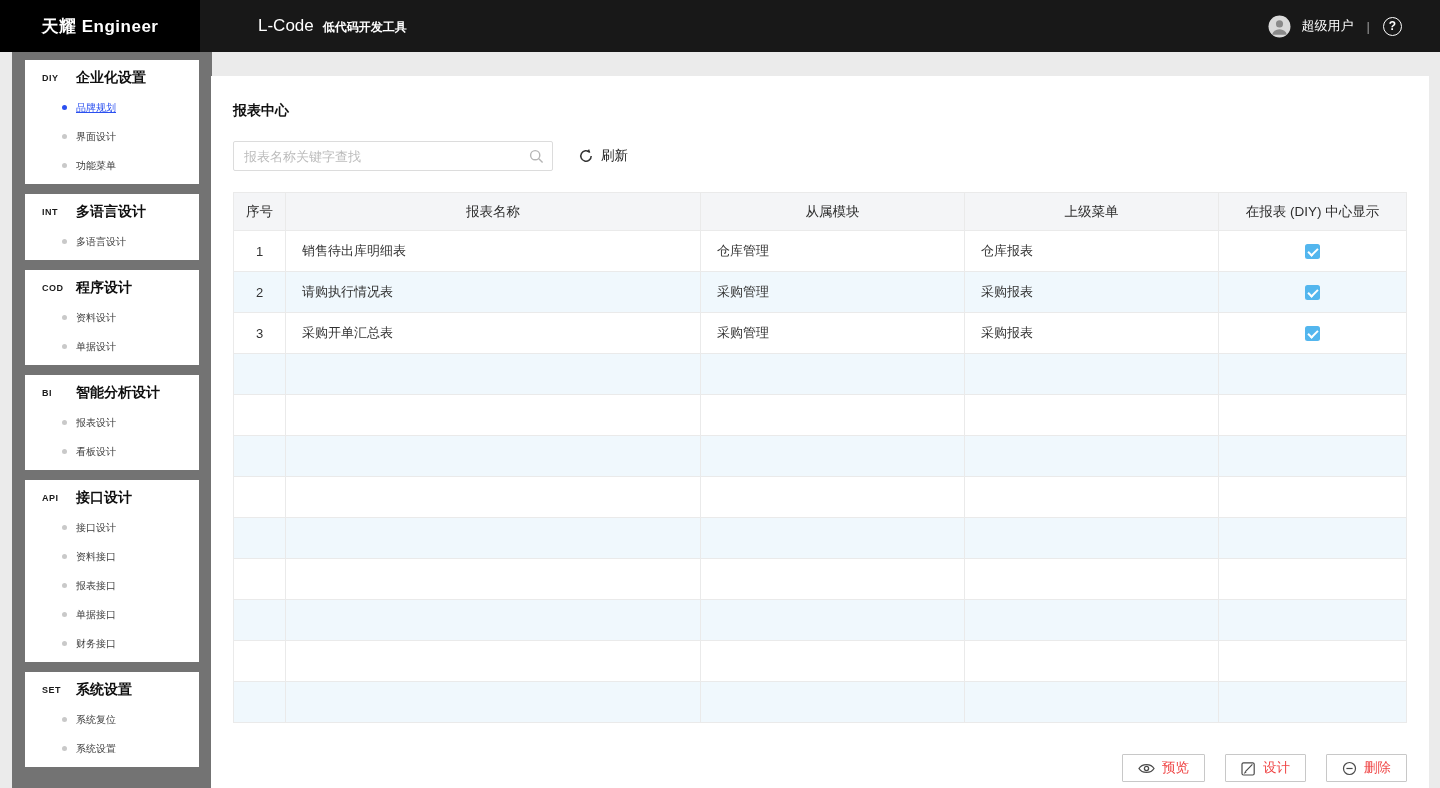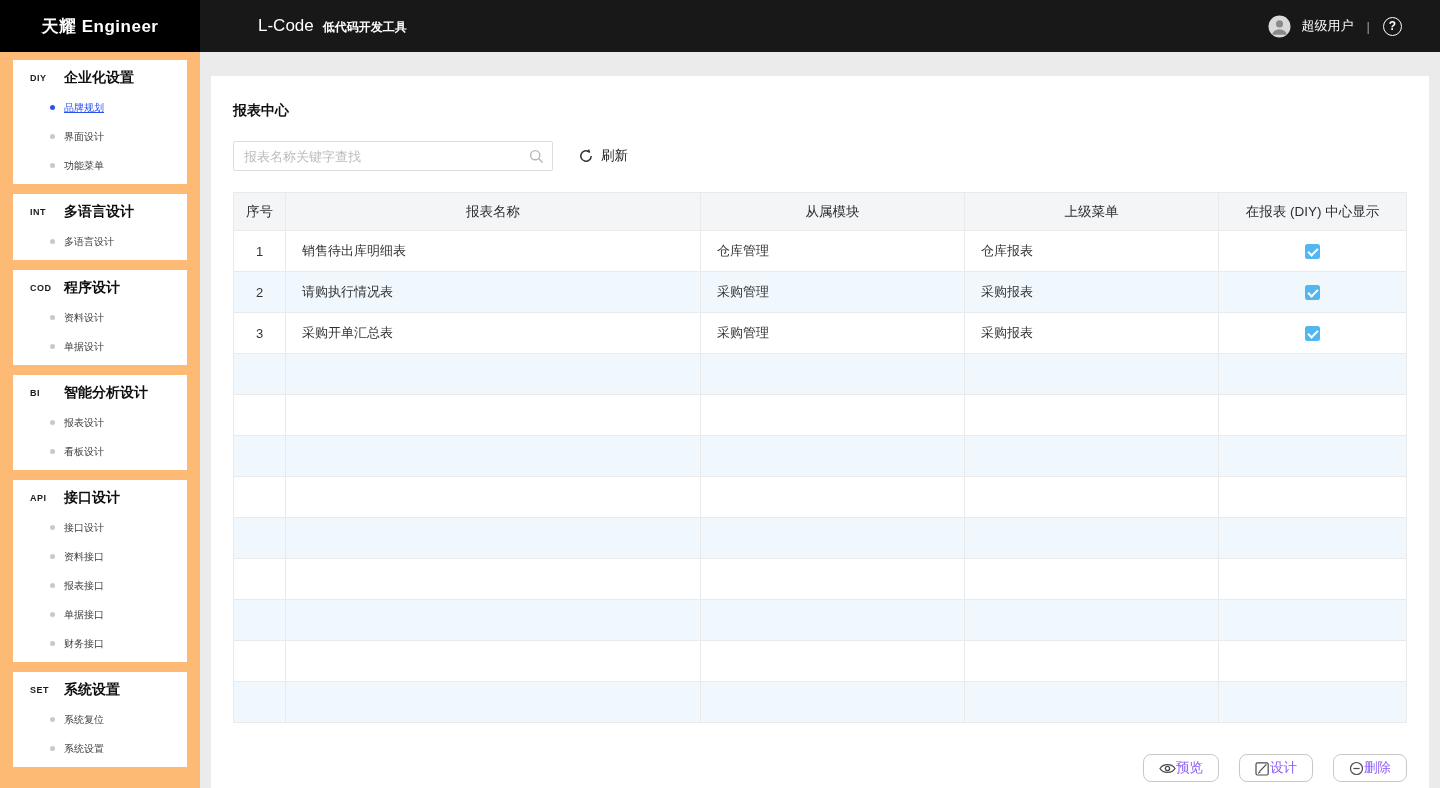--- a/index.html
+++ b/index.html
@@ -14,21 +14,21 @@
   .app-name { font-weight:normal; font-size:17px; }
   .app-sub { font-size:12px; font-weight:bold; }
   .topbar-right { margin-left:auto; margin-right:38px; display:flex; align-items:center; gap:11px;
     color:#fff; font-size:13px; }
   .avatar { width:23px; height:23px; border-radius:50%; overflow:hidden; display:inline-flex; cursor:pointer; }
   .sep { color:#9a9a9a; margin:0 2px; }
   .help { width:19px; height:19px; border:1.6px solid #fff; border-radius:50%; display:inline-flex;
     align-items:center; justify-content:center; font-size:12px; font-weight:bold; cursor:pointer; }
 
   
-  .sidebar { position:absolute; left:0; top:52px; width:200px; bottom:0; background:#fdba74;
+  .sidebar { position:absolute; left:12px; top:52px; width:200px; bottom:0; background:#737373;
     padding:8px 13px 0 13px; overflow:hidden; }
   .group { background:#fff; margin-bottom:10px; padding:3px 0 4px 0; }
   .group-header { display:flex; align-items:center; height:30px; padding-left:17px; }
   .group-tag { font-size:9px; font-weight:bold; color:#1a1a1a; width:34px; letter-spacing:.5px; }
   .group-title { font-size:14px; font-weight:bold; color:#101010; }
   .side-item { display:flex; align-items:center; height:29px; padding-left:37px; gap:9px;
     font-size:10px; color:#3c3c3c; cursor:pointer; }
   .bullet { width:5px; height:5px; border-radius:50%; background:#c9c9c9; flex:none; }
   .side-item.active { color:var(--accent); text-decoration:underline; }
   .side-item.active .bullet { background:var(--accent); }
@@ -55,22 +55,22 @@
   .report-table tbody td.c-center { text-align:center; padding-left:0; }
   .report-table tbody tr:nth-child(even) { background:var(--stripe); }
   .checkbox { width:15px; height:15px; background:var(--checkbox); border-radius:2.5px;
     display:inline-flex; align-items:center; justify-content:center; cursor:pointer; vertical-align:middle; }
   .checkbox::after { content:""; width:8px; height:4px; border-left:2px solid #fff;
     border-bottom:2px solid #fff; transform:rotate(-45deg); margin-top:-2px; }
 
   
   .actions { margin-top:31px; display:flex; justify-content:flex-end; gap:20px; }
   .action-btn { height:28px; padding:0 15px; background:#fff; border:1px solid #c8c8c8;
-    border-radius:8px; display:inline-flex; align-items:center; font-size:13.5px;
-    color:#8b5cf6; cursor:pointer; font-family:inherit; }
+    border-radius:1px; display:inline-flex; align-items:center; gap:7px; font-size:13.5px;
+    color:#ef4444; cursor:pointer; font-family:inherit; }
   .btn-icon { display:inline-flex; }
 </style>
 </head>
 <body>
 
 <div class="topbar">
   <div class="logo">天耀 Engineer</div>
   <div class="app-title">
     <span class="app-name">L-Code</span>
     <span class="app-sub">低代码开发工具</span>

